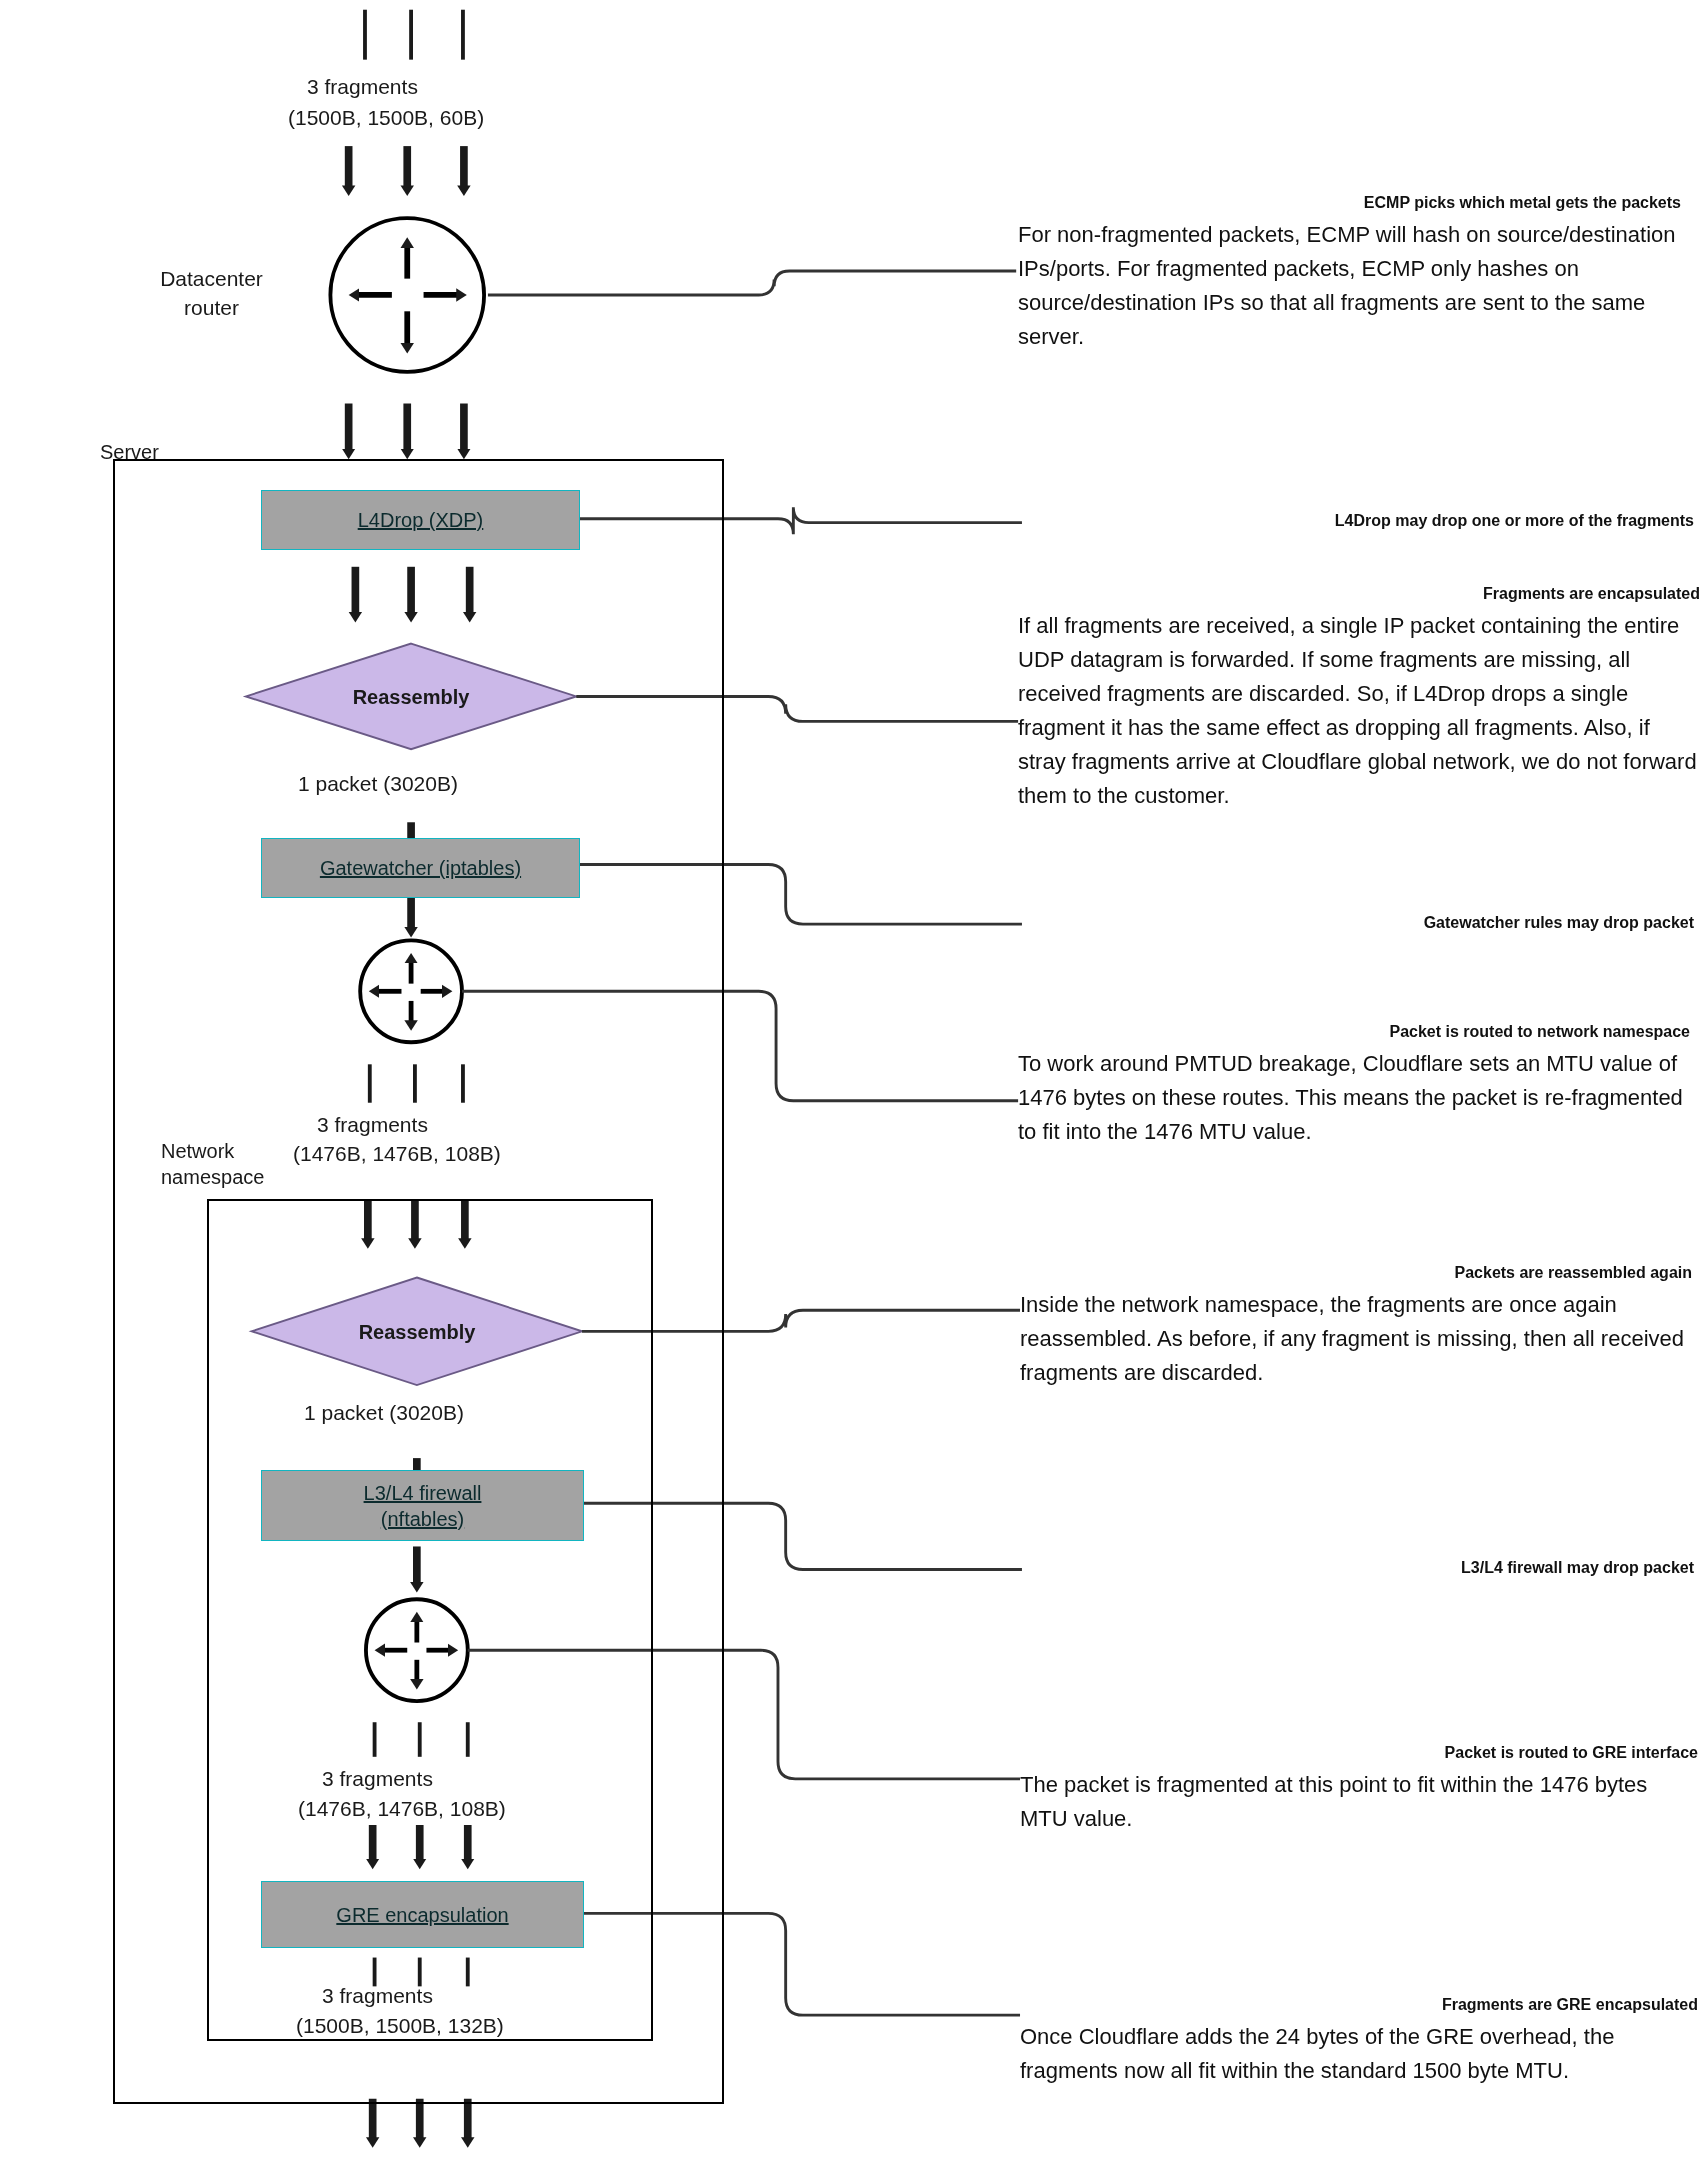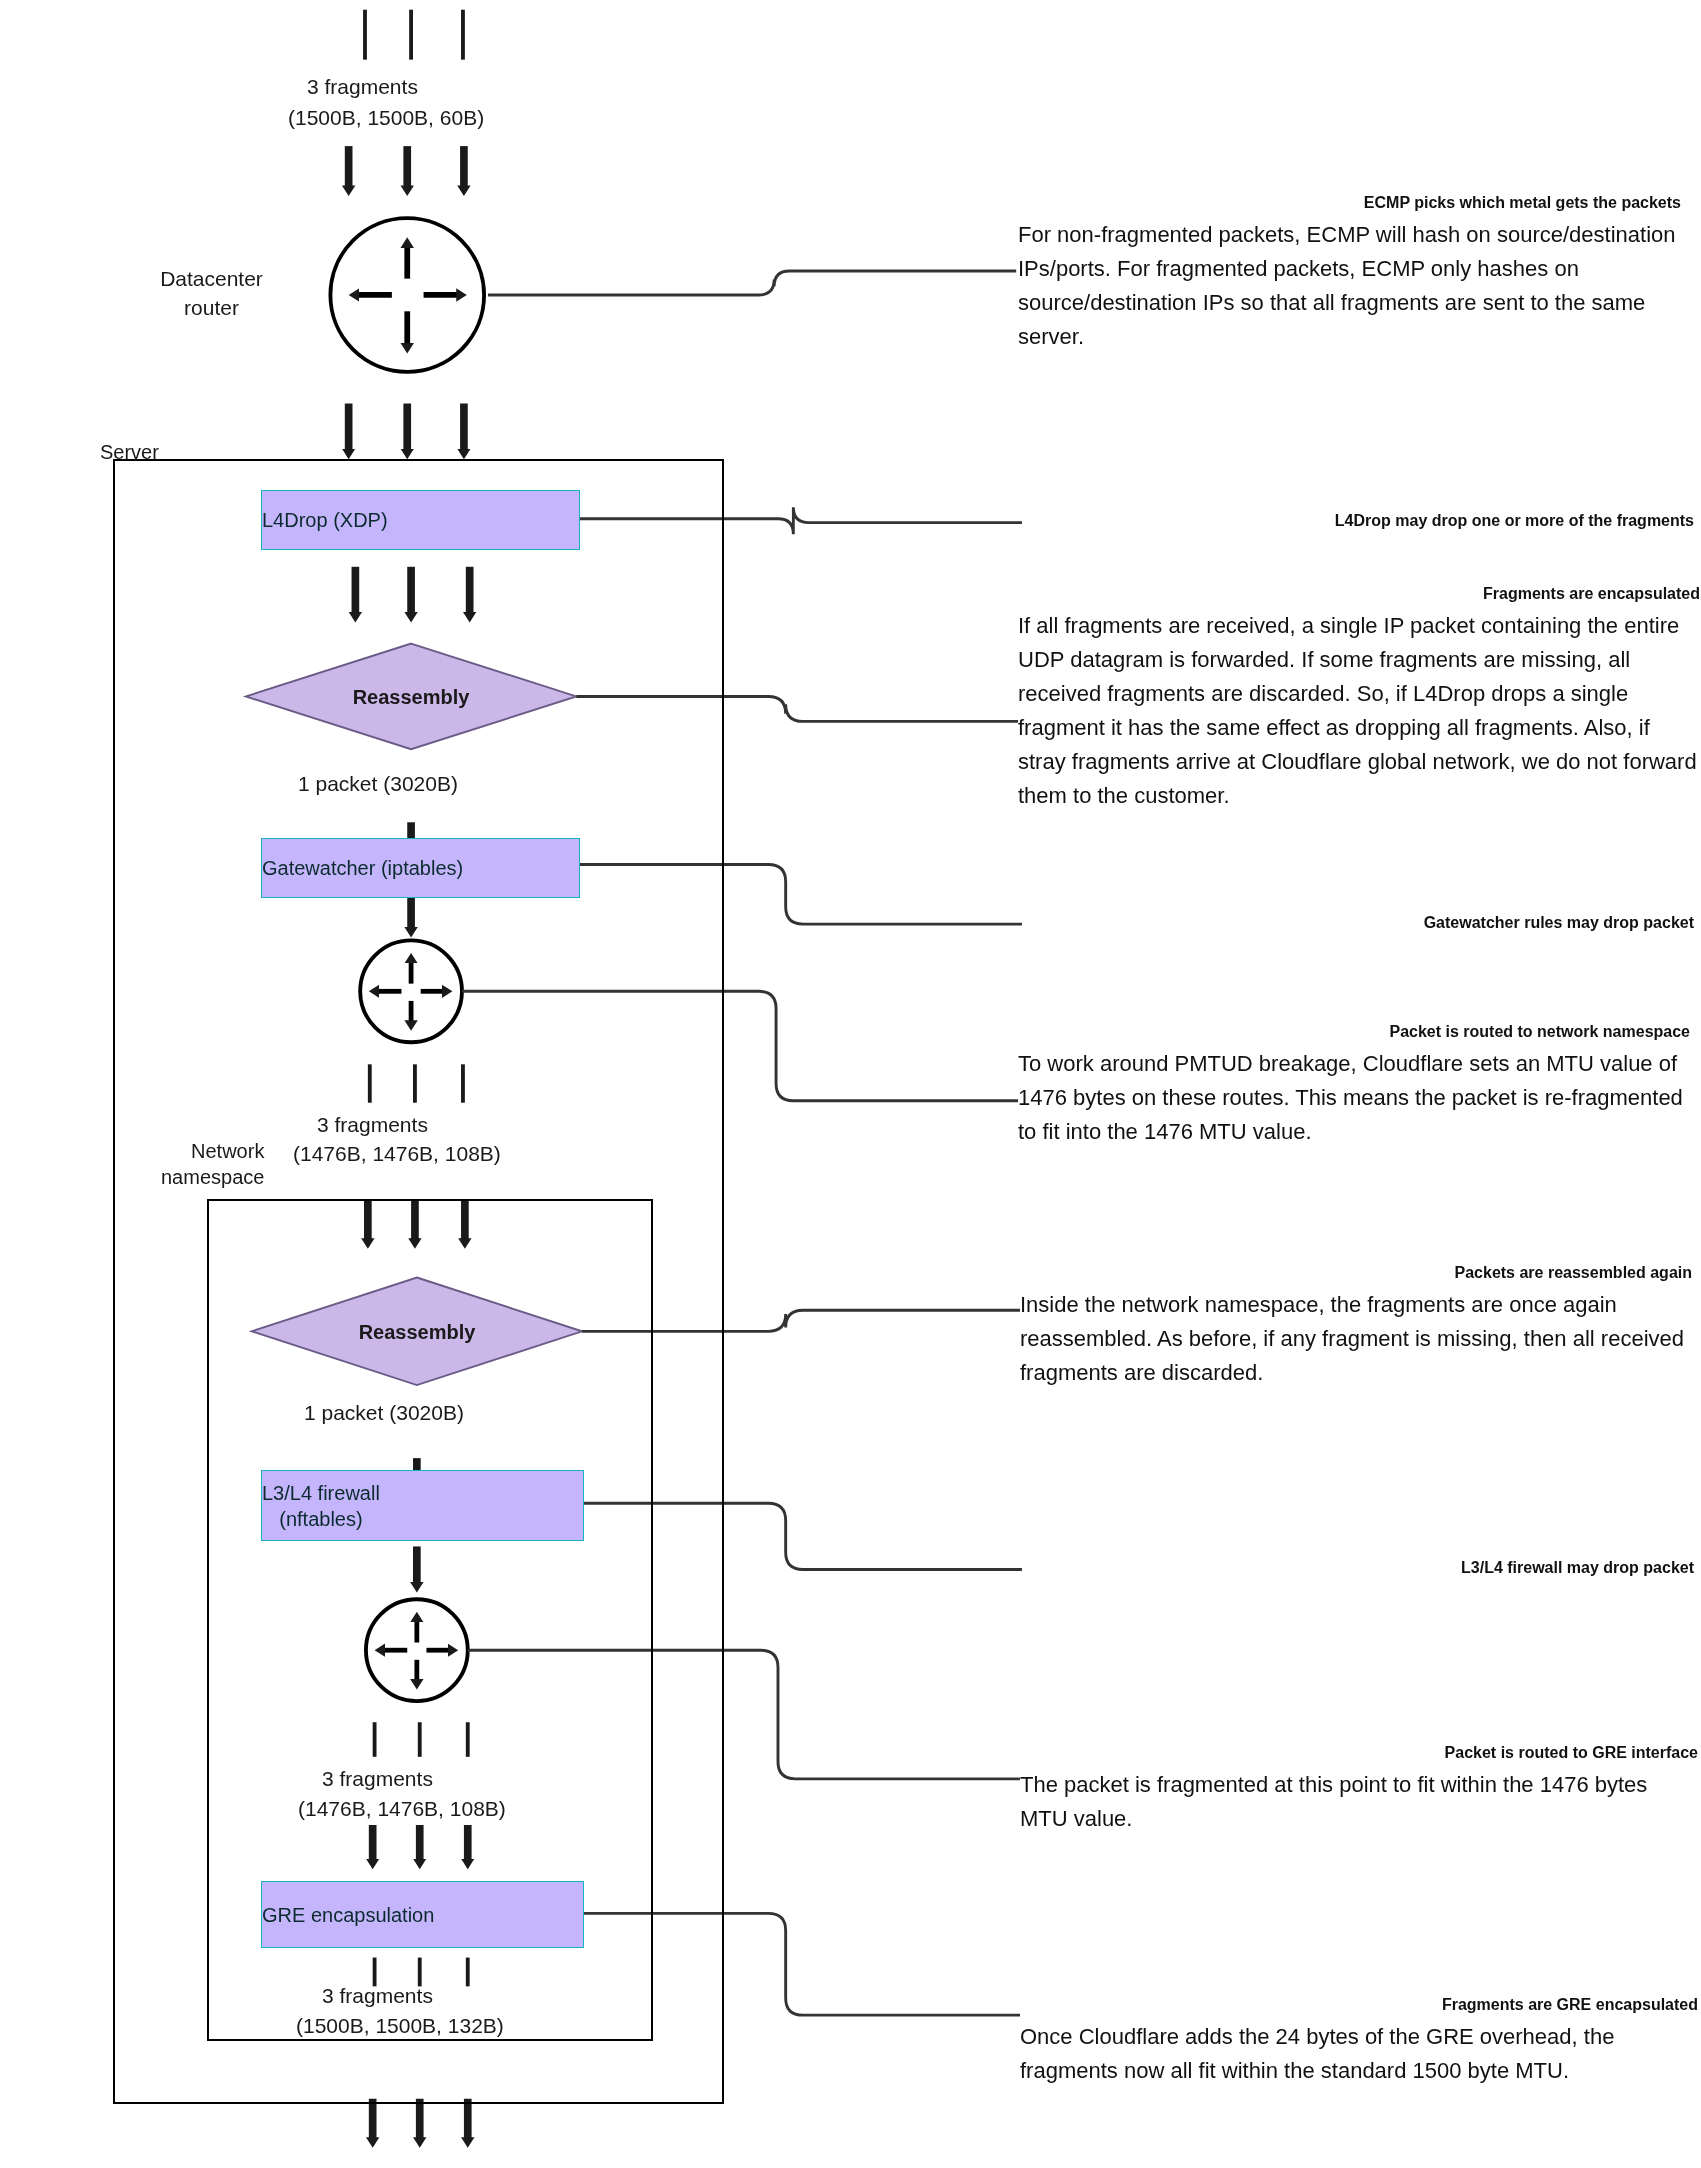--- a/index.html
+++ b/index.html
@@ -52,30 +52,31 @@
     position: absolute;
     font-size: 20px;
     line-height: 26px;
     color: #1a1a1a;
     white-space: pre;
   }
 
   
   .proc {
     position: absolute;
-    background: #c4b5fd;
+    background: #a3a3a3;
     border: 1px solid #12b5c1;
     color: #0c2b2e;
     font-size: 20px;
     line-height: 26px;
     display: flex;
     align-items: center;
-    justify-content: flex-start;
+    justify-content: center;
     text-align: center;
     white-space: pre;
+    text-decoration: underline;
   }
   .container-box {
     position: absolute;
     border: 2.9px solid #000;
     background: transparent;
   }
   .diamond-wrap {
     position: absolute;
     font-weight: bold;
   }
@@ -239,21 +240,21 @@
   </svg>
 
   <div class="lbl" style="left:307px; top:72px; width:202px;">3 fragments</div>
   <div class="lbl" style="left:288px; top:103px; width:240px;">(1500B, 1500B, 60B)</div>
 
   <div class="lbl" style="left:106px; top:264px; width:211px; text-align:center;"><span>Datacenter
 router</span></div>
 
   <div class="small-label" style="left:100px; top:439px;">Server</div>
 
-  <div class="small-label" style="left:161px; top:1138px; text-align:right;">Network
+  <div class="small-label" style="left:161px; top:1138px; text-align:left;">Network
 namespace</div>
 
   <div class="lbl" style="left:298px; top:769px; width:231px;">1 packet (3020B)</div>
   <div class="lbl" style="left:304px; top:1398px; width:231px;">1 packet (3020B)</div>
 
   <div class="lbl" style="left:317px; top:1110px; width:202px;">3 fragments</div>
   <div class="lbl" style="left:293px; top:1139px; width:255px;">(1476B, 1476B, 108B)</div>
 
   <div class="lbl" style="left:322px; top:1764px; width:202px;">3 fragments</div>
   <div class="lbl" style="left:298px; top:1794px; width:255px;">(1476B, 1476B, 108B)</div>

